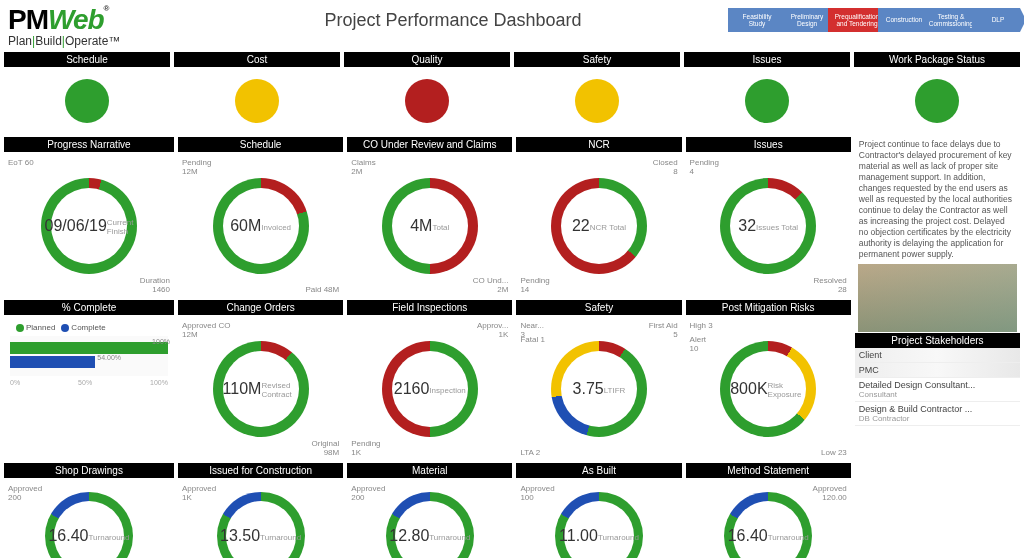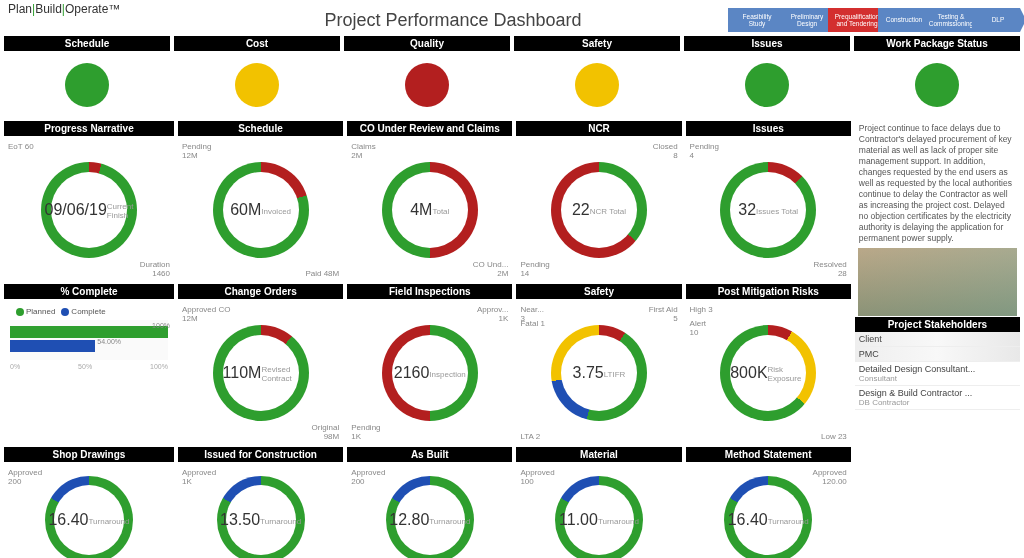--- a/index.html
+++ b/index.html
@@ -14,21 +14,21 @@
   .logo .tag .sep { color: #2e9e2e; }
   .title { flex: 1; text-align: center; font-size: 18px; font-weight: 300; color: #444; padding-top: 6px; }
   .phases { display: flex; align-items: center; padding-top: 4px; }
   .phase { position: relative; height: 24px; color: #fff; font-size: 6.5px; display:flex; align-items:center; justify-content:center; text-align:center; padding: 0 6px 0 10px; margin-right: -4px; line-height: 1.1; }
   .phase::after { content:""; position:absolute; right:-6px; top:0; border-top:12px solid transparent; border-bottom:12px solid transparent; border-left:6px solid; }
   .phase.blue { background:#5b86c4; } .phase.blue::after{ border-left-color:#5b86c4; }
   .phase.red { background:#d32f2f; } .phase.red::after{ border-left-color:#d32f2f; }
   .phase.w1{width:54px;} .phase.w2{width:48px;}
 
   .grid { display: grid; grid-template-columns: 170px repeat(5, 1fr); gap: 2px 4px; padding: 2px 4px; }
-  .hdr { background:#000; color:#fff; text-align:center; font-size:10px; padding:2px 0; font-weight:700; }
+  .hdr { background:#000; color:#fff; text-align:center; font-size:10px; padding:2px 0; font-weight:400; }
   .statcell { display:flex; justify-content:center; align-items:center; height:64px; }
   .dot { width:44px; height:44px; border-radius:50%; }
   .green{background:#2e9e2e;} .yellow{background:#f2c200;} .red{background:#b31f1f;}
 
   .narr { font-size:8.5px; color:#555; line-height:1.3; padding:2px 4px; }
   .img-spot { height:68px; background: linear-gradient(180deg,#d9c9a8,#8aa58a); position:relative; margin:1px 3px; }
   .img-spot::after{content:""; position:absolute; inset:0; background:linear-gradient(90deg,rgba(139,119,90,.4),rgba(120,140,120,.5));}
   .stk { font-size:9px; padding:2px 4px; border-bottom:1px solid #eee; }
   .stk .a{color:#444;} .stk .b{color:#999; font-size:8px;}
   .stk.marble{ background:linear-gradient(90deg,#eee,#f8f8f8,#e8e8e8); color:#aaa; }
@@ -50,20 +50,21 @@
   .bar{ position:absolute; height:12px; }
   .axis{ display:flex; justify-content:space-between; font-size:7px; color:#aaa; margin-top:3px; }
   .shortring .ring{width:88px;height:88px;}
   .shortring .ring-inner{inset:9px;}
 </style>
 </head>
 <body>
 
 <div class="top">
   <div class="logo">
+    <div class="main"><span class="m">PM</span><span class="w">Web</span><span class="reg">®</span></div>
     <div class="tag"><span>Plan</span><span class="sep">|</span><span>Build</span><span class="sep">|</span><span>Operate</span><span>™</span></div>
   </div>
   <div class="title">Project Performance Dashboard</div>
   <div class="phases" id="phases">
       <div class="phase blue w1">Feasibility Study</div>
       <div class="phase blue w1">Preliminary Design</div>
       <div class="phase red w1">Prequalification and Tendering</div>
       <div class="phase blue w2">Construction</div>
       <div class="phase blue w1">Testing &amp; Commissioning</div>
       <div class="phase blue w2">DLP</div>
@@ -247,22 +248,22 @@
             <div class="lbl">Risk Exposure</div>
           </div>
         </div>
         <div class="annot tl">High 3</div>
         <div class="annot br">Low 23</div>
         <div class="annot tl" style="top: 18px;">Alert<br>10</div>
       </div>
     </div>
     <div class="hdr">Shop Drawings</div>
     <div class="hdr">Issued for Construction</div>
+    <div class="hdr">Material</div>
     <div class="hdr">As Built</div>
-    <div class="hdr">Material</div>
     <div class="hdr">Method Statement</div>
     <div class="donut-cell shortring" style="height: 112px;">
       <div class="donut-wrap">
         <div class="ring" style="background: conic-gradient(rgb(46, 158, 46) 0deg, rgb(46, 158, 46) 300deg, rgb(31, 79, 179) 300deg, rgb(31, 79, 179) 360deg);">
           <div class="ring-inner">
             <div class="val">16.40</div>
             <div class="lbl">Turnaround</div>
           </div>
         </div>
         <div class="annot tl">Approved<br>200</div>

